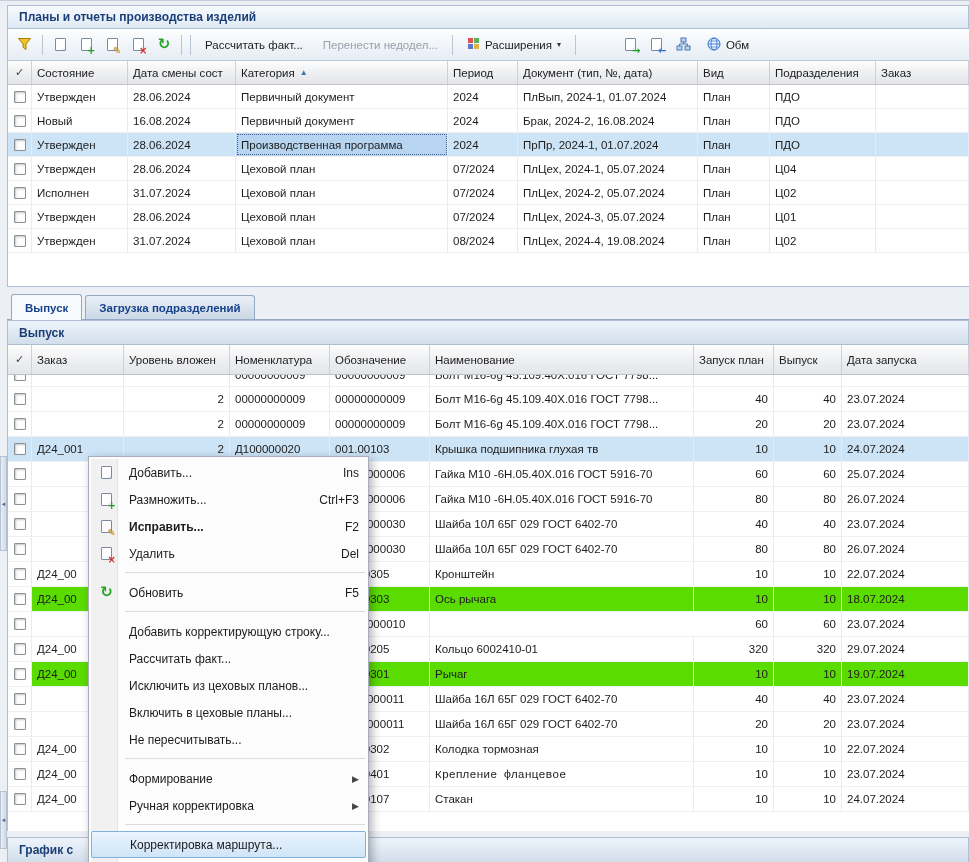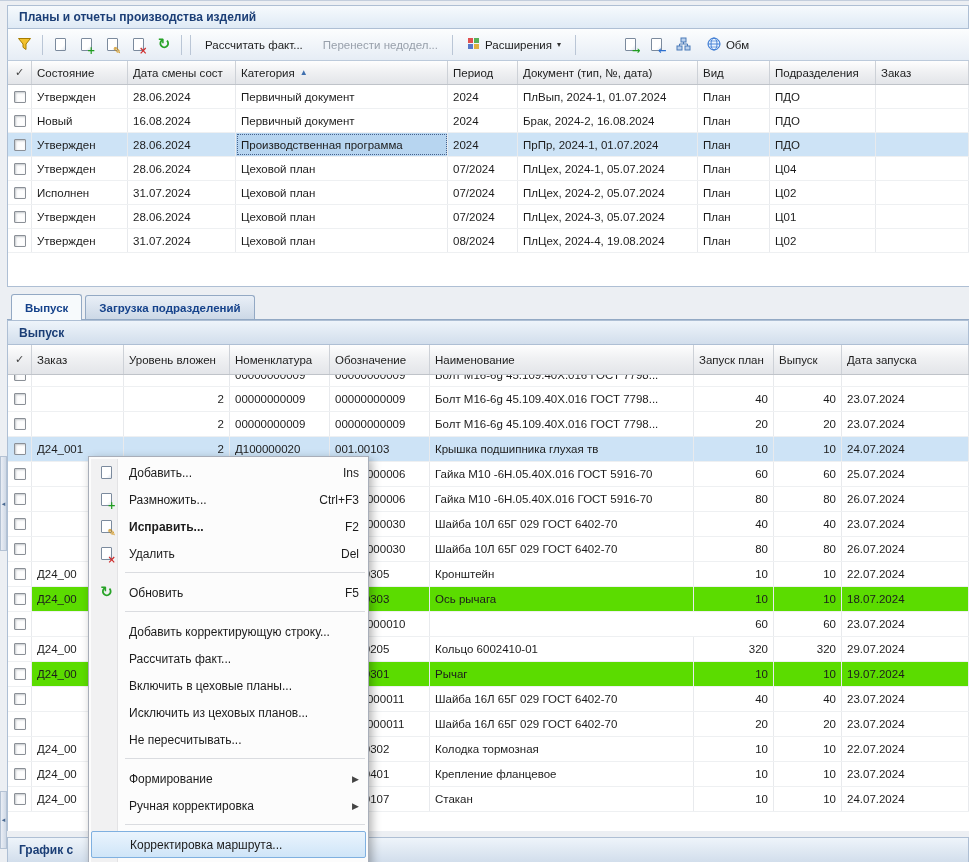--- a/index.html
+++ b/index.html
@@ -538,21 +538,21 @@
         <div class="g-cell" style="flex: 1 1 auto;">22.07.2024</div>
       </div>
       <div class="g-row" style="height: 25px;">
         <div class="g-cell cbcell" style="width: 24px;">
           <span class="cb"></span>
         </div>
         <div class="g-cell" style="width: 92px;">Д24_00</div>
         <div class="g-cell num" style="width: 106px;"></div>
         <div class="g-cell" style="width: 100px;"></div>
         <div class="g-cell" style="width: 100px;">001.00401</div>
-        <div class="g-cell" style="width: 264px;">Крепление фланцевое</div>
+        <div class="g-cell" style="width: 264px; font-family: Liberation Mono, monospace;">Крепление фланцевое</div>
         <div class="g-cell num" style="width: 80px;">10</div>
         <div class="g-cell num" style="width: 68px;">10</div>
         <div class="g-cell" style="flex: 1 1 auto;">23.07.2024</div>
       </div>
       <div class="g-row" style="height: 25px;">
         <div class="g-cell cbcell" style="width: 24px;">
           <span class="cb"></span>
         </div>
         <div class="g-cell" style="width: 92px;">Д24_00</div>
         <div class="g-cell num" style="width: 106px;"></div>
@@ -622,25 +622,25 @@
       <div class="m-item">
         <span class="m-ico"></span>
         <span class="m-label">Добавить корректирующую строку...</span>
       </div>
       <div class="m-item">
         <span class="m-ico"></span>
         <span class="m-label">Рассчитать факт...</span>
       </div>
       <div class="m-item">
         <span class="m-ico"></span>
+        <span class="m-label">Исключить из цеховых планов...</span>
+      </div>
+      <div class="m-item">
+        <span class="m-ico"></span>
         <span class="m-label">Включить в цеховые планы...</span>
-      </div>
-      <div class="m-item">
-        <span class="m-ico"></span>
-        <span class="m-label">Исключить из цеховых планов...</span>
       </div>
       <div class="m-item">
         <span class="m-ico"></span>
         <span class="m-label">Не пересчитывать...</span>
       </div>
       <div class="m-sep"></div>
       <div class="m-item">
         <span class="m-ico"></span>
         <span class="m-label">Формирование</span>
         <span class="m-arrow">▶</span>

